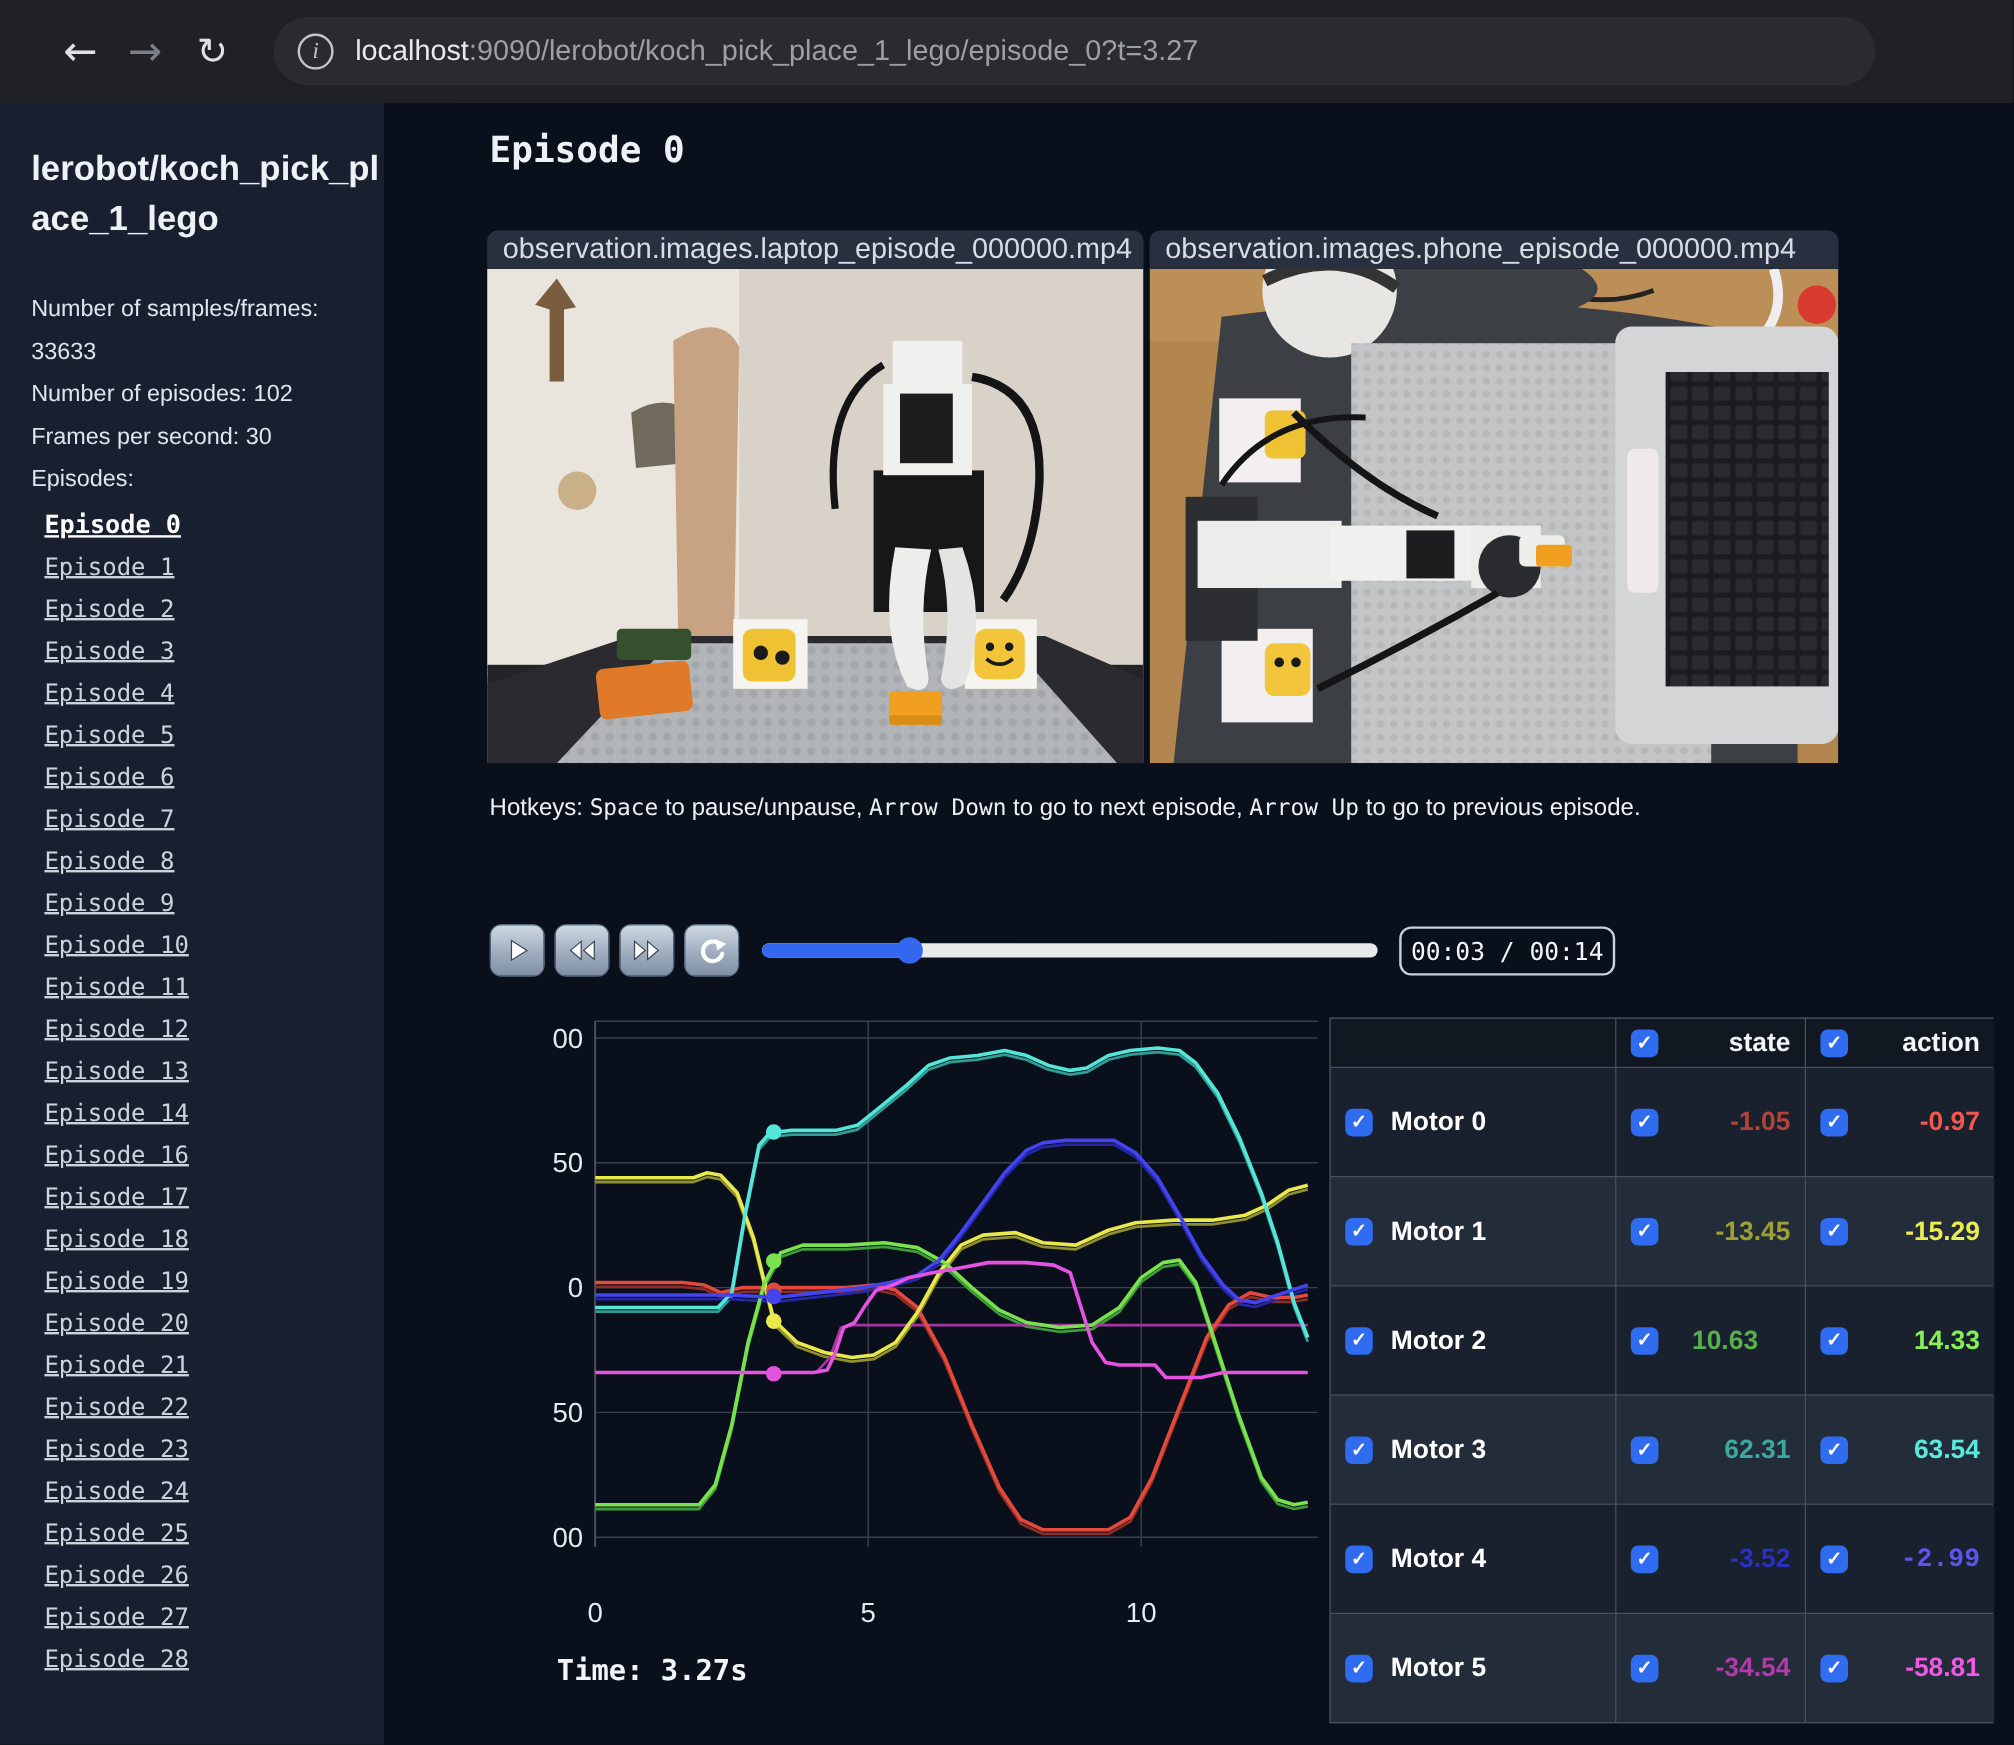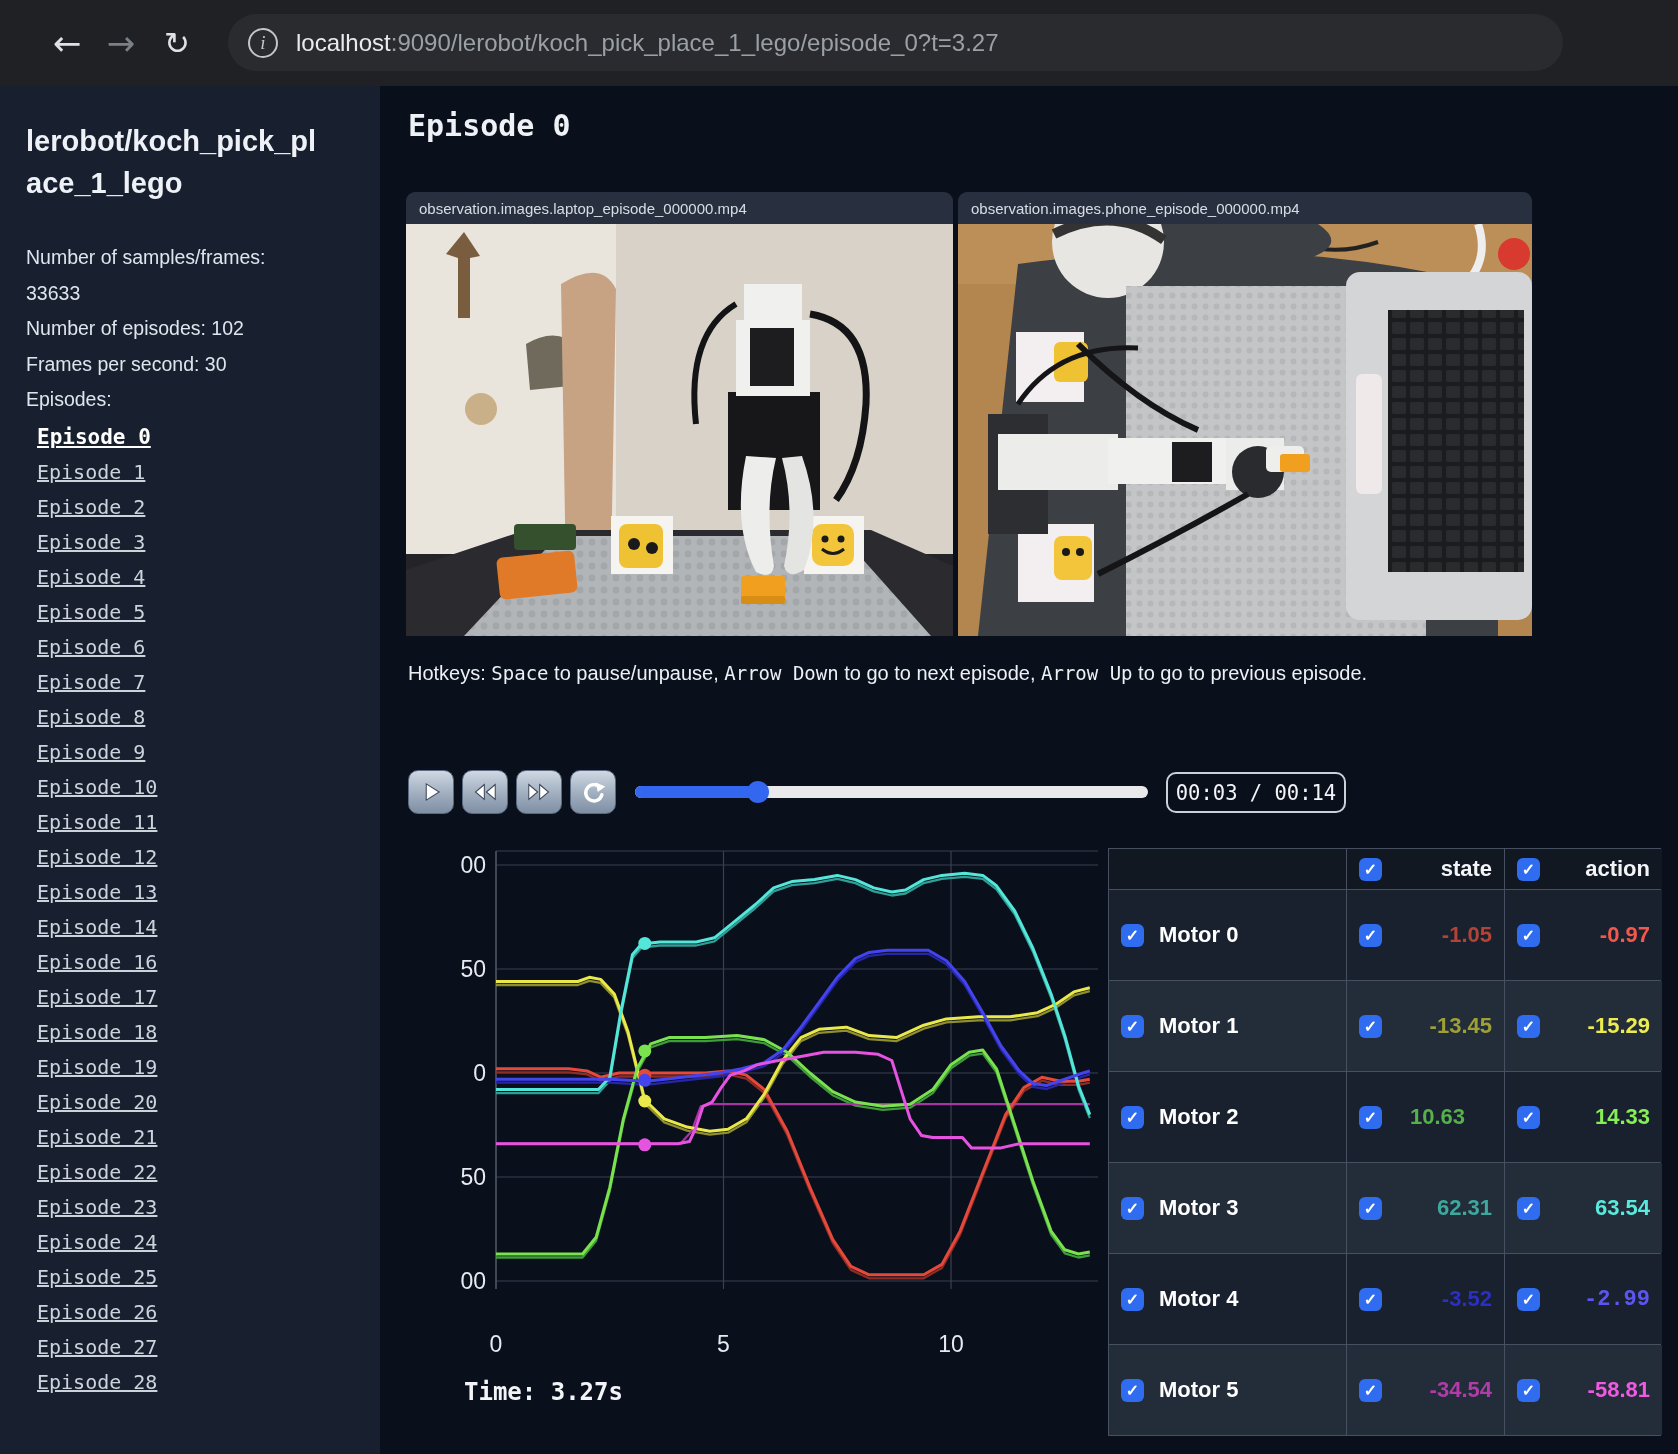--- a/index.html
+++ b/index.html
@@ -17,21 +17,21 @@
   .url-pill { position:absolute; left:228px; top:14px; width:1335px; height:57px; border-radius:29px;
     background:#2a2b2f; display:flex; align-items:center; padding-left:20px; }
   .info-circ { width:30px; height:30px; border:2.5px solid #c3c7cc; border-radius:50%; color:#c3c7cc;
     display:flex; align-items:center; justify-content:center; font-size:19px; font-style:italic;
     font-family:"Liberation Serif",serif; margin-right:18px; flex:0 0 auto; }
   .url-text { font-size:24px; white-space:nowrap; overflow:hidden; }
   .url-host { color:#e8eaed; }
   .url-rest { color:#9aa0a6; }
 
   
-  #sidebar { position:absolute; left:0; top:86px; width:380px; height:1368px; background:#18202f;
+  #sidebar { position:absolute; left:0; top:86px; width:320px; height:1368px; background:#18202f;
     color:#e6eaf1; padding:34px 0 0 26px; overflow:hidden; }
   #dataset-title { font-size:29px; font-weight:bold; line-height:42px; width:302px; word-break:break-all;
     color:#eef1f6; }
   #stats { margin-top:36px; width:262px; font-size:19.5px; line-height:35.5px; color:#dfe5ee; }
   #episode-list { margin-top:2px; }
   .ep-item { height:35px; display:flex; align-items:center; padding-left:11px; }
   .ep-link { font-family:"DejaVu Sans Mono", monospace; font-size:20px; color:#ccd3dd;
     text-decoration:underline; cursor:pointer; }
   .ep-link.active { font-weight:bold; font-size:21px; color:#ffffff; padding-left:0; }
   #scroll-thumb { position:absolute; left:384px; top:905px; width:12px; height:65px; border-radius:6px;
@@ -39,21 +39,21 @@
 
   
   #main { position:absolute; left:380px; top:86px; width:1298px; height:1368px; background:#0a0f1c; }
   #page-heading { position:absolute; left:28px; top:22px; font-family:"DejaVu Sans Mono",monospace;
     font-weight:bold; font-size:30px; color:#eef1f5; }
 
   .video-card { position:absolute; top:106px; }
   #video-card-laptop { left:26px; width:547px; }
   #video-card-phone { left:578px; width:574px;text-align:right; }
   .video-title { height:32px; background:#28303f; border-radius:9px 9px 0 0; display:flex;
-    align-items:center; padding-left:13px; font-size:15px; color:#d8dde5; white-space:nowrap; overflow:hidden; }
+    align-items:center; padding-left:13px; font-size:24px; color:#d8dde5; white-space:nowrap; overflow:hidden; }
   .video-body { height:412px; overflow:hidden; background:#222; }
   .video-body svg { display:block; }
 
   #hotkeys { position:absolute; left:28px; top:576px; font-size:20px; color:#edf0f4; }
   #hotkeys .key { font-family:"DejaVu Sans Mono",monospace; font-size:19px; }
 
   #controls { position:absolute; left:0; top:684px; width:1320px; height:46px; }
   .ctl-btn { position:absolute; top:0; width:46px; height:44px; border-radius:10px;
     background:linear-gradient(180deg,#cfd8e3 0%,#9fadbe 55%,#7f8fa4 100%);
     border:1px solid #5a6a80; display:flex; align-items:center; justify-content:center; cursor:pointer; }

